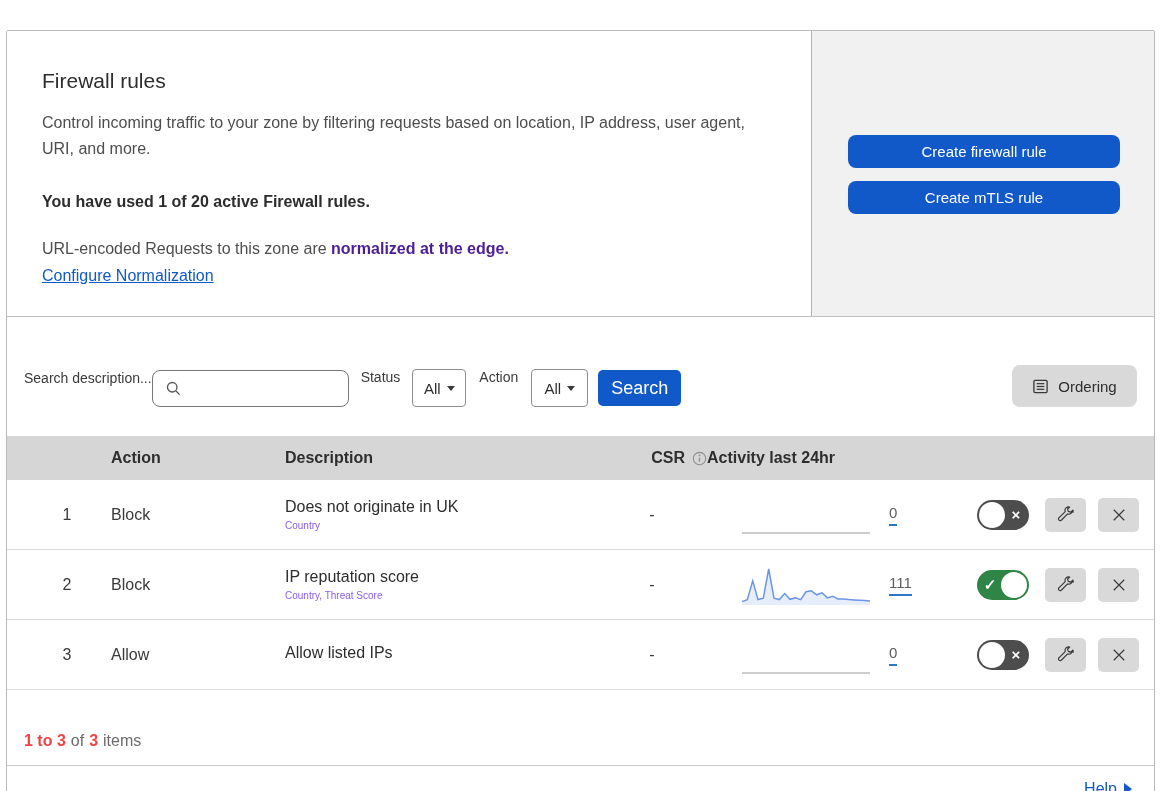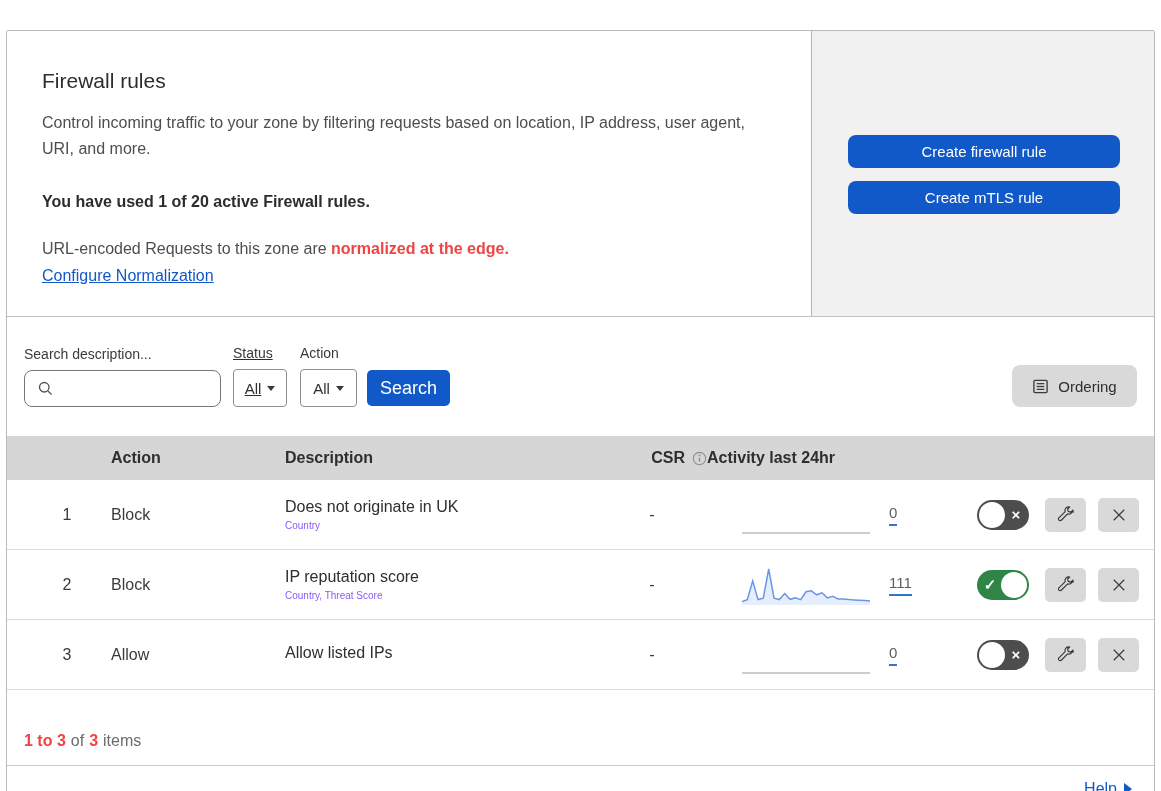--- a/index.html
+++ b/index.html
@@ -8,32 +8,32 @@
   .frame { position:absolute; left:6px; top:6px; width:1149px; height:780px;
     border:1px solid #b9b9b9; border-radius:2px 2px 6px 6px; background:#fff; overflow:hidden;margin-top:24px; }
 
   
   .top { display:flex; height:286px; border-bottom:1px solid #c2c2c2; }
   .intro-card { flex:1; background:#fff; padding:38px 40px 0 35px; }
   .page-title { font-size:21px; font-weight:500; color:#2d2d2d; margin-bottom:17px; }
   .page-desc { font-size:16px; line-height:1.62; color:#4e4e4e; max-width:730px; }
   .usage-line { font-size:16px; font-weight:700; color:#2d2d2d; margin-top:31px; }
   .norm-line { font-size:16px; color:#4e4e4e; margin-top:29px; }
-  .norm-line strong { color:#ef4444; }
+  .norm-line strong { color:#4c1d95; }
   .norm-link { display:inline-block; margin-top:9px; font-size:16px; color:#1159c8;
     text-decoration:underline; cursor:pointer; }
   .side-panel { width:343px; background:#f1f1f1; border-left:1px solid #b3b3b3;
     padding:104px 34px 0 36px; }
   .btn-primary { display:block; width:100%; height:33px; background:#1159c8; color:#fff;
     border:none; border-radius:8px; font-size:15px; font-family:inherit; cursor:pointer;
     margin-bottom:13px; }
 
   
   .filterbar { position:relative; height:119px; display:flex; align-items:flex-end; padding:0 17px; }
-  .fgroup { display:flex; flex-direction:column; margin-bottom:29px; }
+  .fgroup { display:flex; margin-bottom:29px; }
   .flabel { font-size:14px; color:#3a3a3a; margin-bottom:8px; }
   .search-box { width:197px; height:37px; border:1px solid #767676; border-radius:8px;
     display:flex; align-items:center; padding-left:12px; background:#fff; }
   .search-box input { border:none; outline:none; flex:1; font-size:14px; font-family:inherit;
     margin-left:8px; background:transparent; }
   .select-box { height:38px; border:1px solid #8f8f8f; border-radius:4px; background:#fff;
     display:flex; align-items:center; justify-content:center; gap:6px; font-size:15px;
     color:#2e2e2e; cursor:pointer; }
   .w-status { width:54px; margin-left:12px; }
   .w-action { width:57px; margin-left:13px; }
@@ -113,21 +113,21 @@
       <div class="search-box">
         <span style="display:flex;">
           <svg width="17" height="17" viewBox="0 0 20 20">
               <circle cx="8.5" cy="8.5" r="5.6" fill="none" stroke="#555" stroke-width="1.6"></circle>
               <line x1="12.9" y1="12.9" x2="17.2" y2="17.2" stroke="#555" stroke-width="1.6"></line>
             </svg>
         </span>
         <input type="text" aria-label="Search description" style="">
       </div>
     </div>
-    <div class="fgroup" style="margin-left:0;text-decoration:underline;">
+    <div class="fgroup" style="margin-left:0;">
       <div class="flabel" style="margin-left:12px;">Status</div>
       <div class="select-box w-status">
         <span>All</span>
         <span class="caret"></span>
       </div>
     </div>
     <div class="fgroup">
       <div class="flabel" style="margin-left:13px;">Action</div>
       <div class="select-box w-action">
         <span>All</span>

